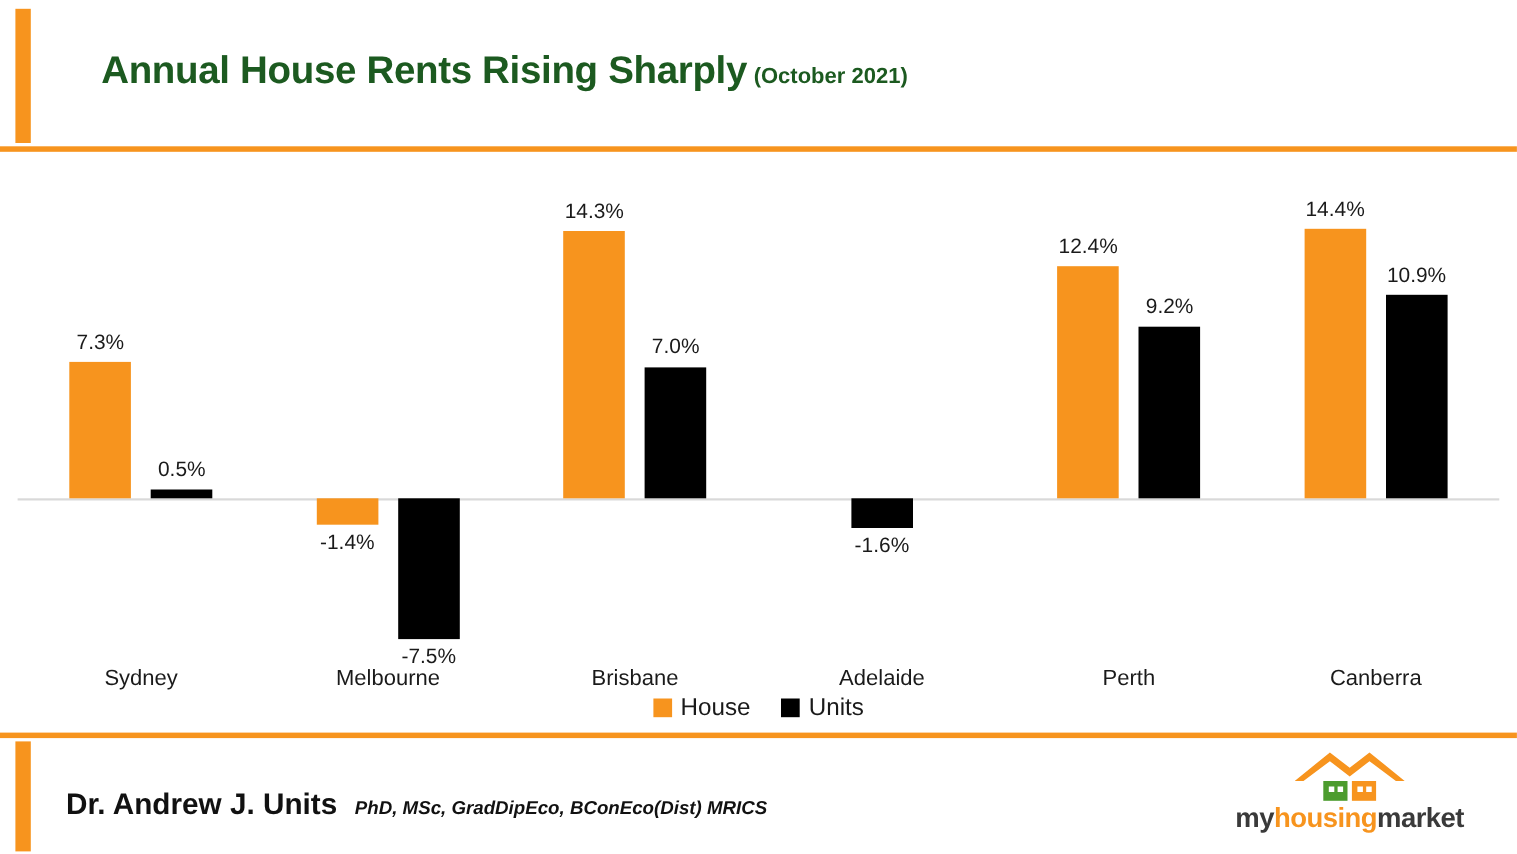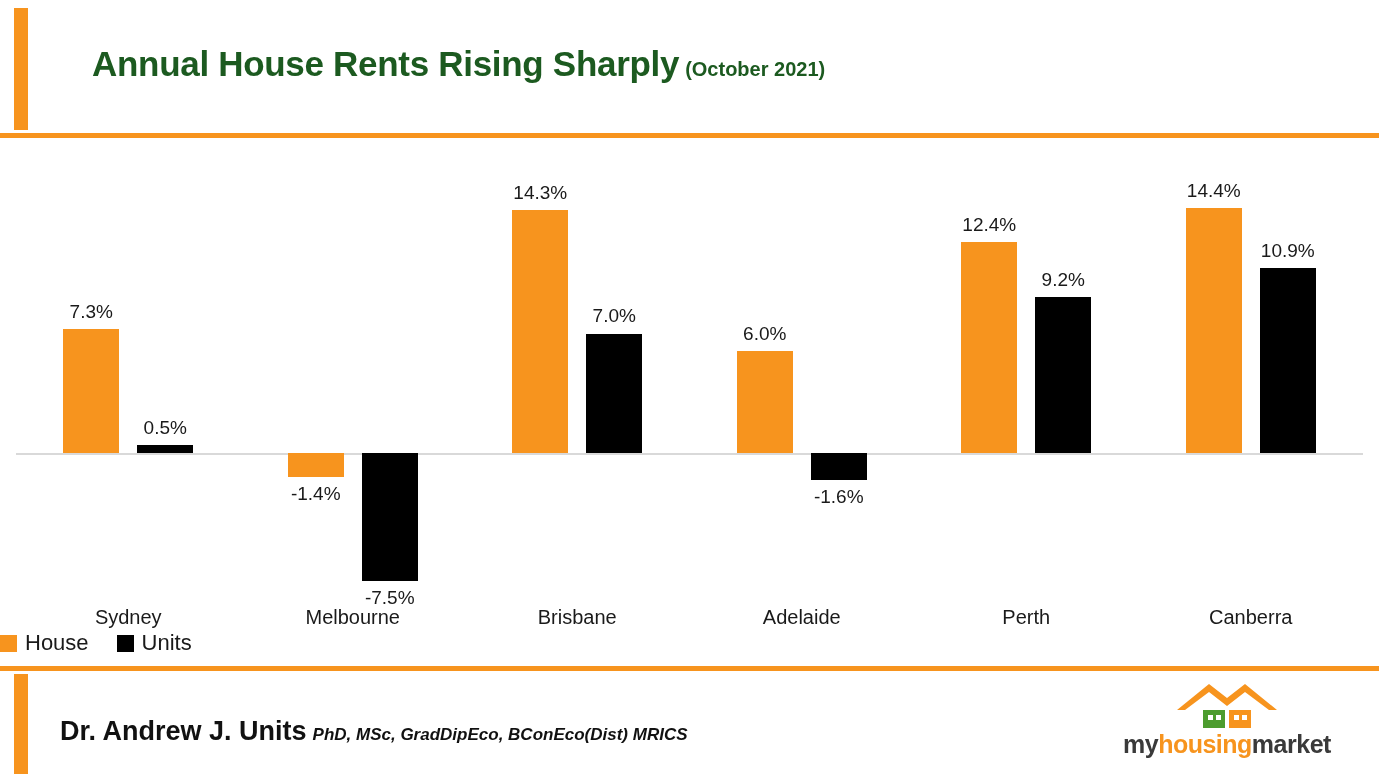--- a/index.html
+++ b/index.html
@@ -144,21 +144,21 @@
     font-size: 20px;
     color: #1a1a1a;
   }
 
   .legend {
     position: absolute;
     left: 0;
     top: 492px;
     width: 1379px;
     display: flex;
-    justify-content: flex-start;
+    justify-content: center;
     align-items: center;
     gap: 28px;
   }
   .legend-item {
     display: flex;
     align-items: center;
     gap: 8px;
     font-size: 22px;
     color: #1a1a1a;
   }
@@ -203,21 +203,21 @@
   .author-name {
     font-size: 27px;
     font-weight: bold;
     color: #111111;
   }
   .author-creds {
     font-size: 17px;
     font-style: italic;
     font-weight: bold;
     color: #111111;
-    margin-left: 6px;
+    margin-left: 16px;
   }
   .brand {
     position: absolute;
     right: 56px;
     top: 14px;
     width: 200px;
     height: 86px;
   }
   .brand-mark {
     position: absolute;
@@ -292,24 +292,20 @@
               </div>
               <div class="bar-slot">
                 <div class="bar units" style="height: 119px; top: 176px;"></div>
                 <div class="bar-label" style="top: 147px;">7.0%</div>
               </div>
             </div>
             <div class="cat-label">Brisbane</div>
           </div>
           <div class="group">
             <div class="bars">
-              <div class="bar-slot">
-                <div class="bar house" style="height: 102px; top: 193px;"></div>
-                <div class="bar-label" style="top: 165px;">6.0%</div>
-              </div>
               <div class="bar-slot">
                 <div class="bar units" style="height: 27.2px; top: 295px;"></div>
                 <div class="bar-label" style="top: 328.2px;">-1.6%</div>
               </div>
             </div>
             <div class="cat-label">Adelaide</div>
           </div>
           <div class="group">
             <div class="bars">
               <div class="bar-slot">

